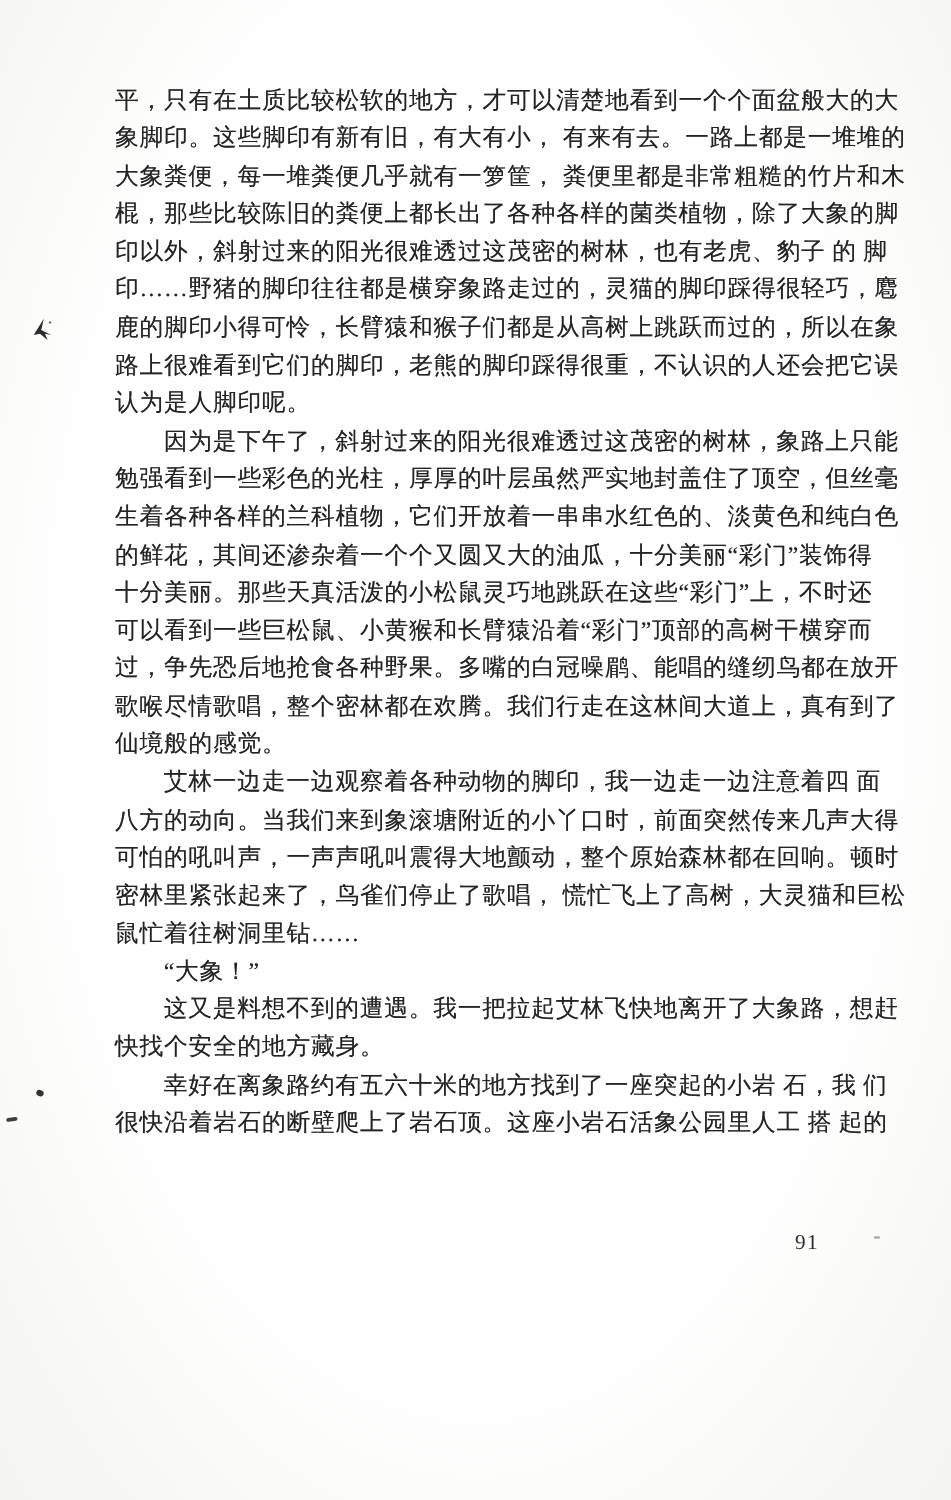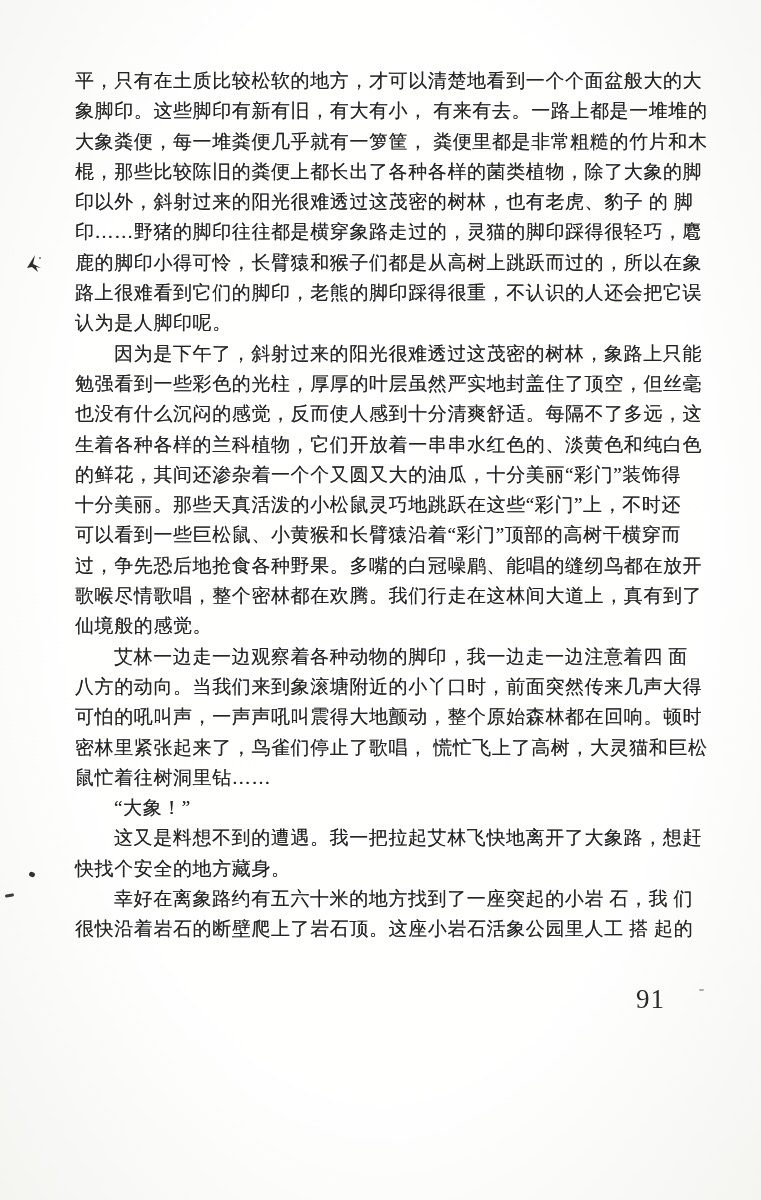--- a/index.html
+++ b/index.html
@@ -29,27 +29,28 @@
     font-size: 19px;
     line-height: 30.3px;
     letter-spacing: 0.6px;
     color: #242424;
     text-shadow: 0 0 0.5px rgba(20,20,20,0.55);
   }
   .para { margin: 0; padding: 0; }
   .line {
     white-space: pre;
     height: 30.3px;
+    margin-left: 17px;
   }
   .ind { text-indent: 39px; }
   .page-number {
     position: absolute;
     left: 636px;
     top: 984px;
-    font-size: 27px;
+    font-size: 17px;
     letter-spacing: 1px;
     color: #2a2a2a;
     font-family: "Liberation Serif", "DejaVu Serif", serif;
   }
   .ink-blot {
     position: absolute;
     left: 24px;
     top: 251px;
     width: 22px;
     height: 25px;
@@ -78,21 +79,20 @@
       <div class="line">印以外，斜射过来的阳光很难透过这茂密的树林，也有老虎、豹子 的 脚</div>
       <div class="line">印……野猪的脚印往往都是横穿象路走过的，灵猫的脚印踩得很轻巧，麅</div>
       <div class="line">鹿的脚印小得可怜，长臂猿和猴子们都是从高树上跳跃而过的，所以在象</div>
       <div class="line">路上很难看到它们的脚印，老熊的脚印踩得很重，不认识的人还会把它误</div>
       <div class="line">认为是人脚印呢。</div>
     </div>
 
     <div class="para">
       <div class="line ind">因为是下午了，斜射过来的阳光很难透过这茂密的树林，象路上只能</div>
       <div class="line">勉强看到一些彩色的光柱，厚厚的叶层虽然严实地封盖住了顶空，但丝毫</div>
-      <div class="line">也没有什么沉闷的感觉，反而使人感到十分清爽舒适。每隔不了多远，这</div>
       <div class="line">生着各种各样的兰科植物，它们开放着一串串水红色的、淡黄色和纯白色</div>
       <div class="line">的鲜花，其间还渗杂着一个个又圆又大的油瓜，十分美丽“彩门”装饰得</div>
       <div class="line">十分美丽。那些天真活泼的小松鼠灵巧地跳跃在这些“彩门”上，不时还</div>
       <div class="line">可以看到一些巨松鼠、小黄猴和长臂猿沿着“彩门”顶部的高树干横穿而</div>
       <div class="line">过，争先恐后地抢食各种野果。多嘴的白冠噪鹛、能唱的缝纫鸟都在放开</div>
       <div class="line">歌喉尽情歌唱，整个密林都在欢腾。我们行走在这林间大道上，真有到了</div>
       <div class="line">仙境般的感觉。</div>
     </div>
 
     <div class="para">

